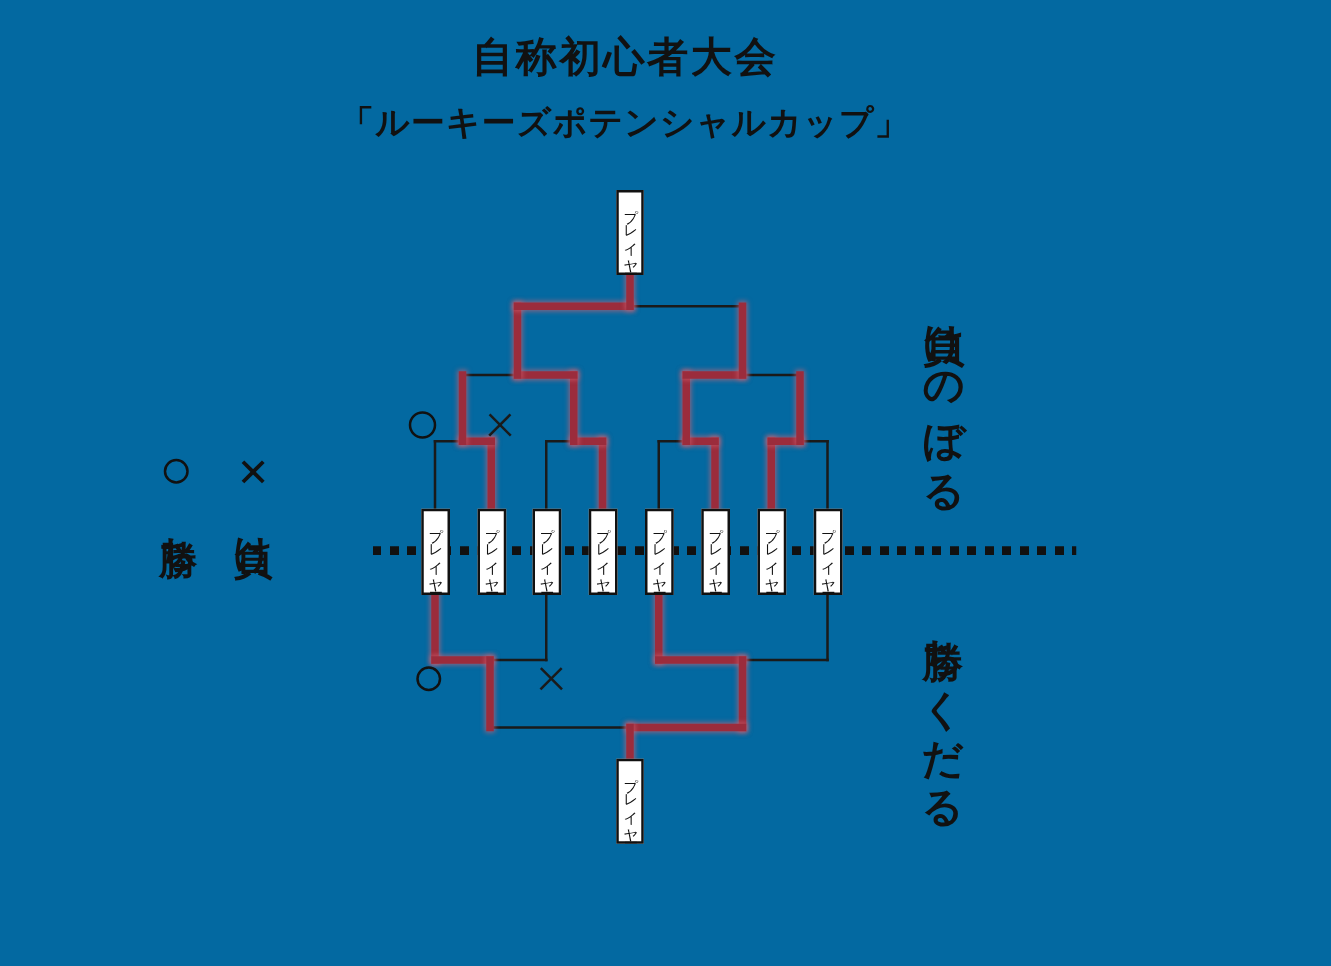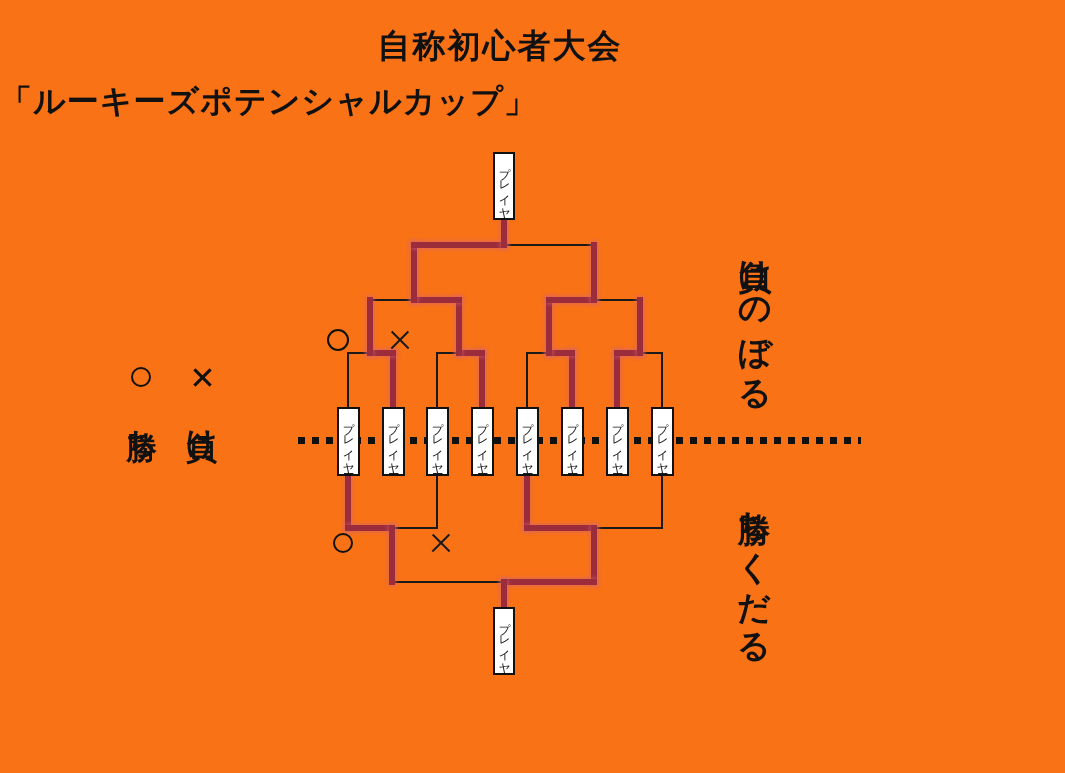--- a/index.html
+++ b/index.html
@@ -1,23 +1,23 @@
 <!DOCTYPE html>
 <html><head>
 <meta charset="utf-8">
 <style>
   html,body{margin:0;padding:0;background:#ffffff;}
   .stage{
-    position:relative;width:1065px;height:773px;background:#f97316;overflow:hidden;
+    position:relative;width:1065px;height:773px;background:#0369a1;overflow:hidden;
     font-family:"DejaVu Sans",sans-serif;color:#111;
   }
   .title1{position:absolute;top:24px;left:0;width:1000px;text-align:center;
     font-size:33px;font-weight:bold;letter-spacing:2px;}
-  .title2{position:absolute;top:80px;left:0;width:1000px;text-align:left;
-    font-size:32px;font-weight:bold;letter-spacing:1px;}
+  .title2{position:absolute;top:80px;left:0;width:1000px;text-align:center;
+    font-size:27px;font-weight:bold;letter-spacing:1px;}
   .vtext{writing-mode:vertical-rl;font-weight:bold;line-height:1;}
   .side-label-up{position:absolute;left:739px;top:234px;font-size:33px;letter-spacing:2px;}
   .side-label-down{position:absolute;left:738px;top:487px;font-size:33px;letter-spacing:2px;}
   .legend-win-symbol{position:absolute;left:131px;top:367px;width:20px;height:20px;
     border:2.6px solid #111;border-radius:50%;box-sizing:border-box;}
   .legend-lose-symbol{position:absolute;left:192px;top:367px;width:20px;height:20px;}
   .legend-lose-symbol .arm{position:absolute;left:-1px;top:8.5px;width:23px;height:3px;background:#111;}
   .legend-lose-symbol .a1{transform:rotate(45deg);}
   .legend-lose-symbol .a2{transform:rotate(-45deg);}
   .legend-win-label{position:absolute;left:126px;top:408px;font-size:31px;}

